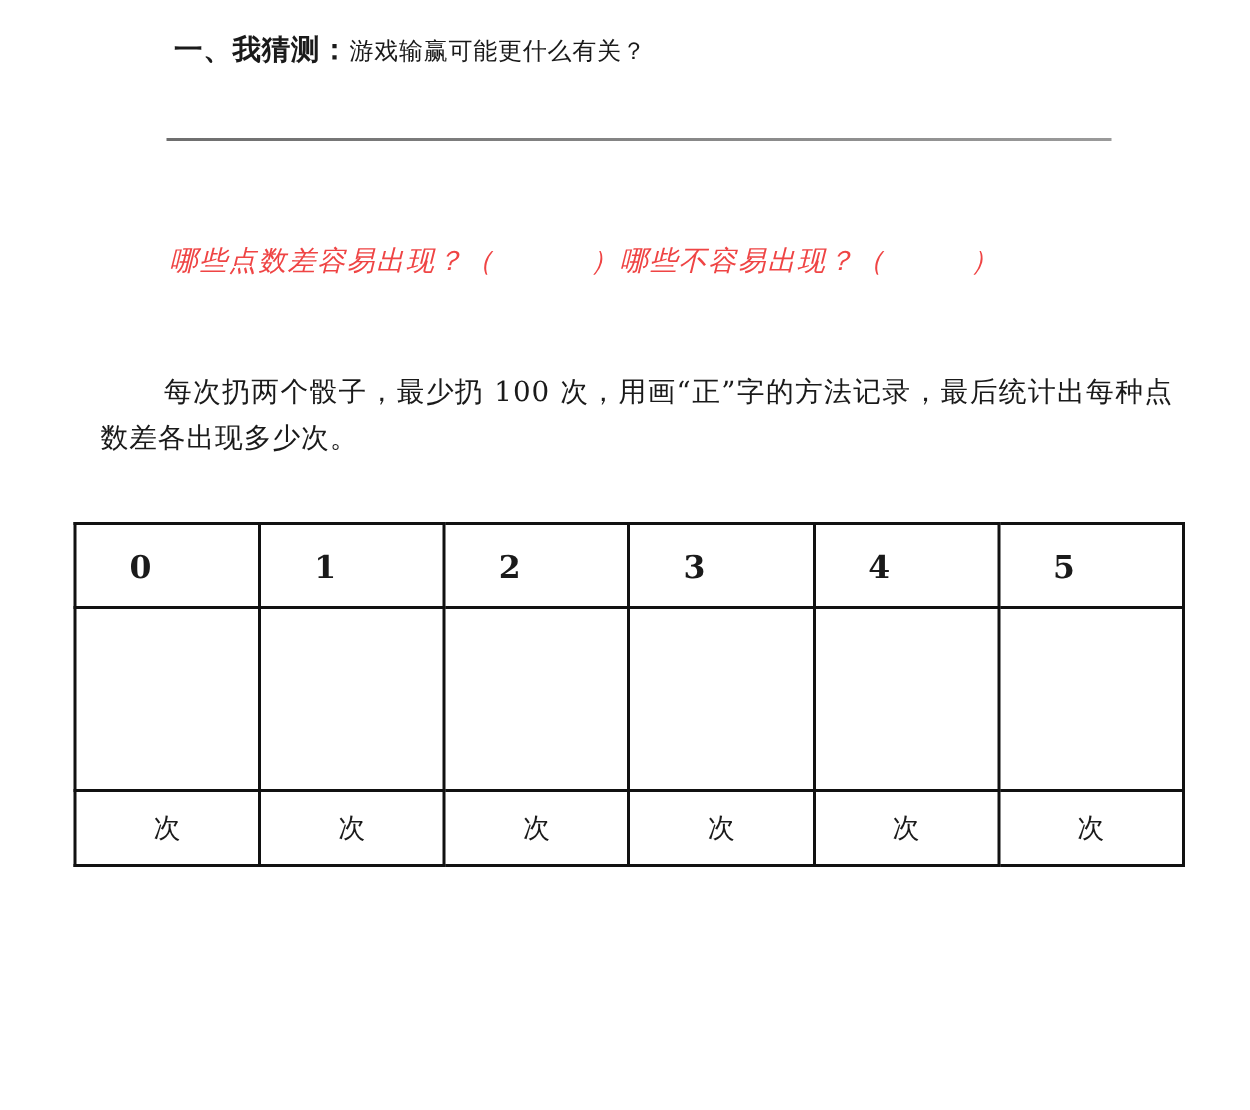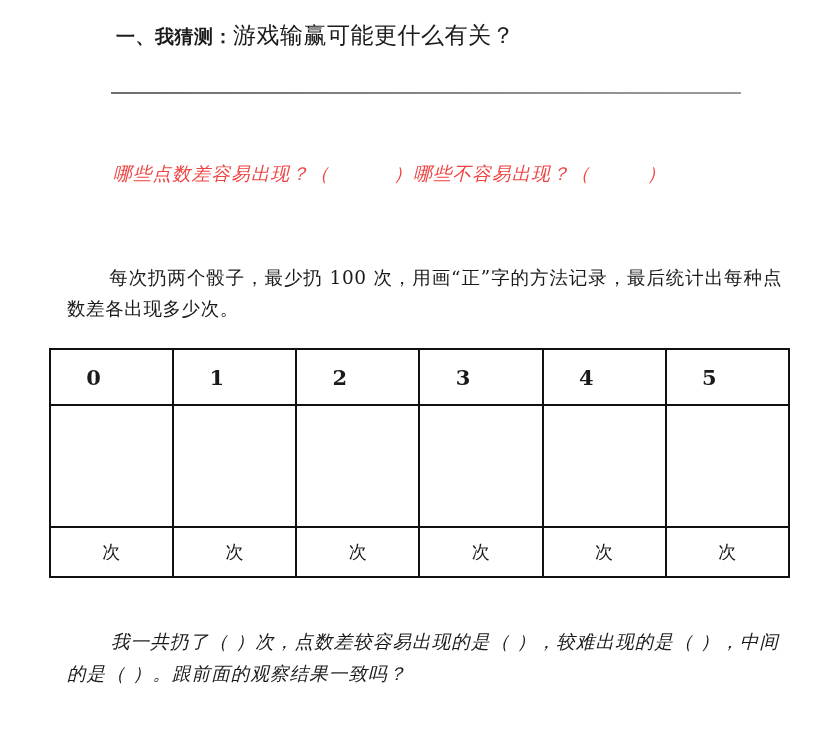--- a/index.html
+++ b/index.html
@@ -32,21 +32,21 @@
     font-weight: bold;
     font-size: 19px;
     letter-spacing: 0.5px;
     white-space: nowrap;
   }
   .heading .lead {
     font-weight: bold;
   }
   .heading .tail {
     font-weight: normal;
-    font-size: 23px;
+    font-size: 16px;
     letter-spacing: 0.5px;
   }
 
   #h1 { top: 20px; }
   #h2 { top: 116px; }
   #h3 { top: 203px; }
 
   
   .divider {
     position: absolute;
@@ -78,21 +78,20 @@
   .body-para {
     position: absolute;
     left: 67px;
     top: 246px;
     width: 715px;
     font-family: "DejaVu Serif", "Liberation Serif", serif;
     font-size: 18.5px;
     line-height: 31px;
     letter-spacing: 0.6px;
     text-align: justify;
-    margin-top: 16px;
   }
   .body-para .indent {
     display: inline-block;
     width: 42px;
   }
 
   
   .tally-table {
     position: absolute;
     left: 49px;
@@ -188,17 +187,14 @@
         <td>次</td>
         <td>次</td>
         <td>次</td>
         <td>次</td>
         <td>次</td>
         <td>次</td>
       </tr>
     </tbody>
   </table>
 
-  <div class="closing">
-    <span class="indent"></span><span>我一共扔了（          ）次，点数差较容易出现的是（         ），较难出现的是（        ），中间的是（          ）。跟前面的观察结果一致吗？</span>
-  </div>
 
 </div>
 
 </body></html>

